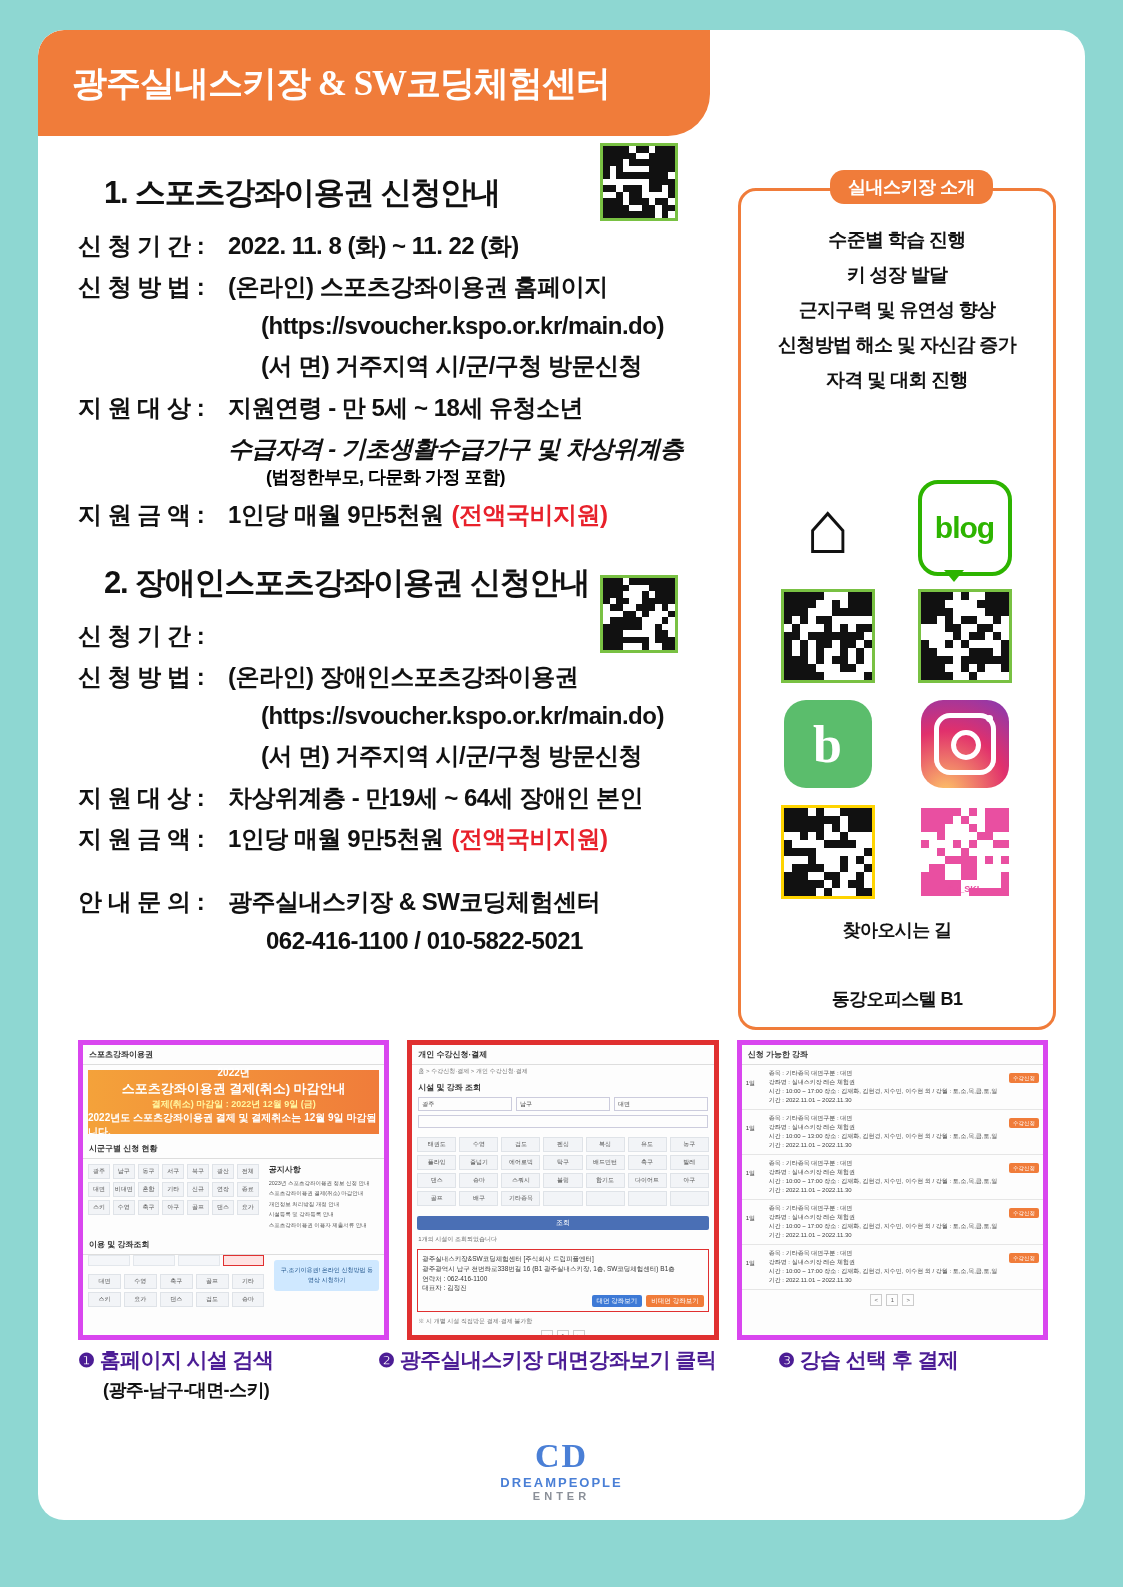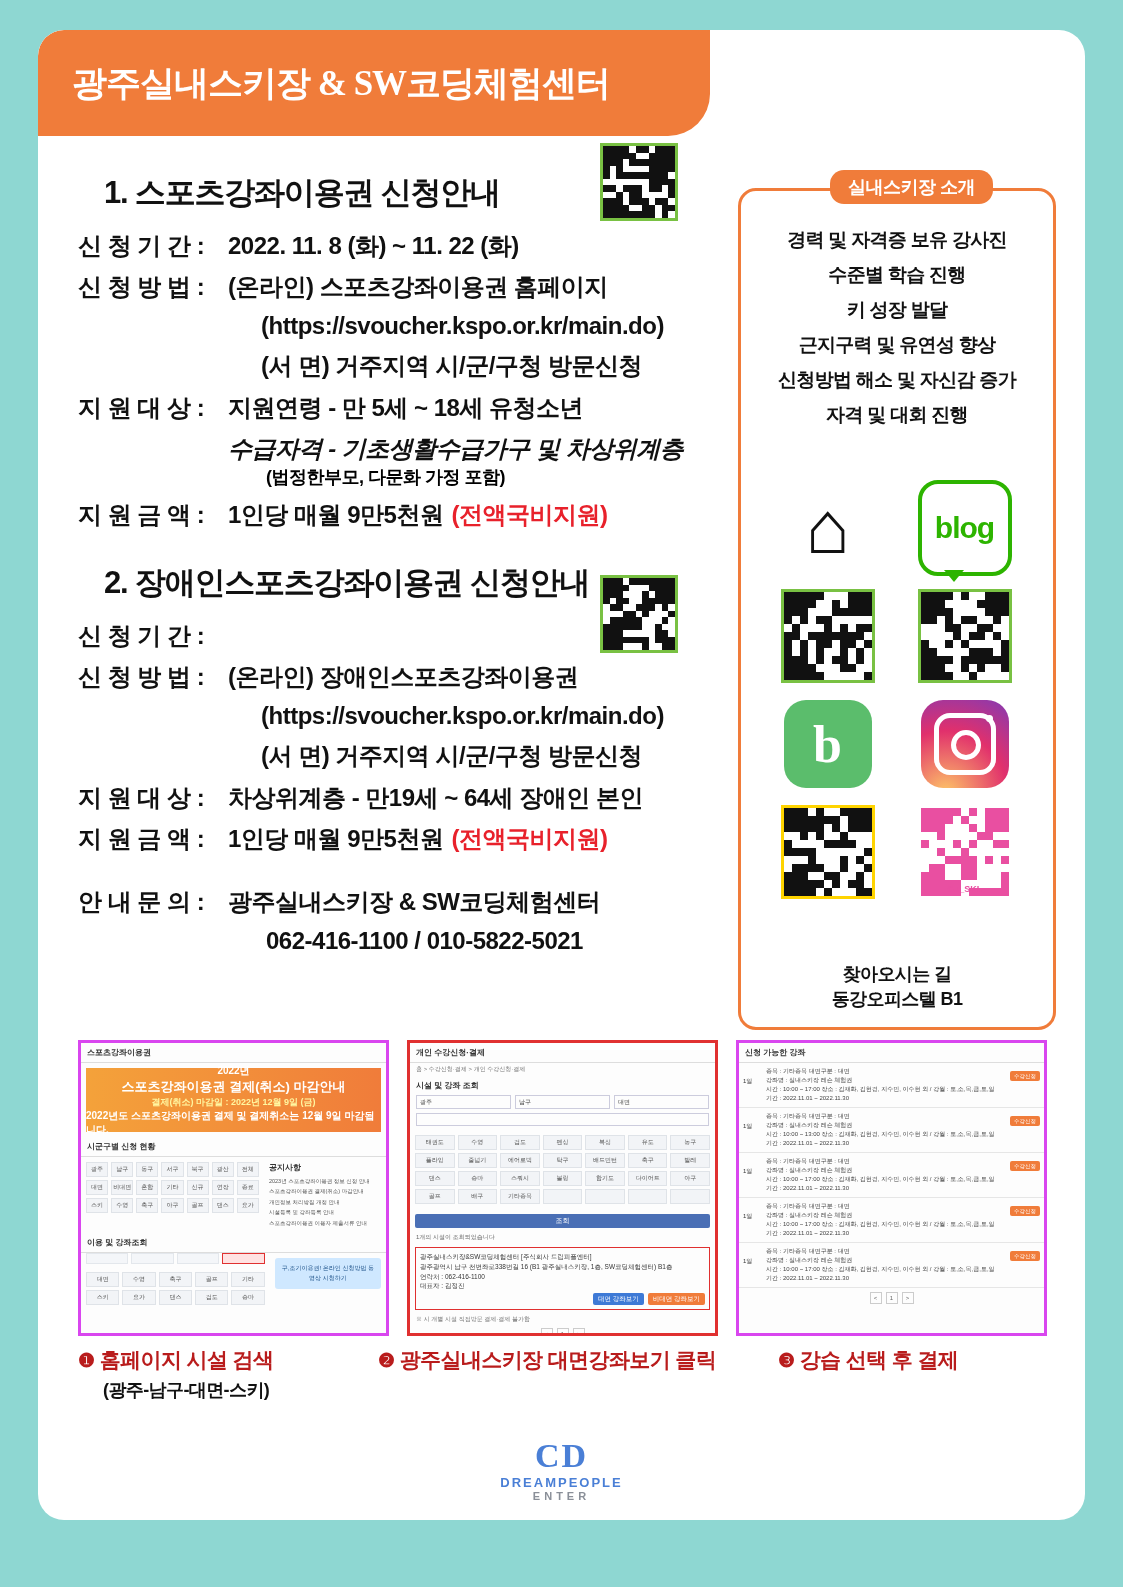--- a/index.html
+++ b/index.html
@@ -103,25 +103,25 @@
   .insta-ico .sq:after{content:"";position:absolute;right:-2px;top:-3px;width:7px;height:7px;background:#fff;border-radius:50%;}
   .qr-pink{
     width:88px;height:88px;background:#fff;position:relative;
     display:grid;grid-template-columns:repeat(11,1fr);grid-template-rows:repeat(11,1fr);
   }
   .qr-pink i{background:#e94fa1;}
   .qr-pink .lbl2{
     position:absolute;bottom:2px;left:0;width:100%;text-align:center;font-size:9px;color:#e94fa1;font-weight:bold;
   }
   .addr{position:absolute;left:0;bottom:16px;width:100%;text-align:center;}
-  .addr div{font-size:18px;font-weight:bold;color:#111;line-height:1.35;letter-spacing:-0.6px;}
+  .addr div{font-size:18px;font-weight:bold;color:#111;line-height:1.35;letter-spacing:-0.6px;margin-top:44px;}
 
   
   .shots{position:absolute;left:40px;top:1010px;width:970px;display:flex;gap:18px;}
-  .shot{border:3px solid #d946ef;background:#fdfdfd;width:305px;height:290px;position:relative;overflow:hidden;}
+  .shot{border:5px solid #d946ef;background:#fdfdfd;width:305px;height:290px;position:relative;overflow:hidden;}
   .shot.red{border-color:#e03030;}
   .shot .hdr{font-size:8px;color:#333;padding:4px 6px;border-bottom:1px solid #ddd;font-weight:bold;}
   .shot .orange-banner{
     margin:5px;height:64px;background:linear-gradient(90deg,#f4a23a,#f07c3a);
     color:#fff;font-size:10px;display:flex;flex-direction:column;align-items:center;justify-content:center;font-weight:bold;
   }
   .shot .orange-banner b{font-size:13px;}
   .shot .orange-banner em{font-style:normal;color:#fff6a0;font-size:9px;}
   .mini-table{display:grid;grid-template-columns:repeat(7,1fr);gap:3px;padding:5px;}
   .mini-table div{height:13px;background:#f2f4f7;border:1px solid #dfe3e8;font-size:6px;color:#555;display:flex;align-items:center;justify-content:center;}
@@ -130,21 +130,21 @@
   .rowline span{flex:1;height:9px;background:#f4f6f9;border:1px solid #e3e7ec;}
   .redbox{margin:5px;border:1px solid #e03030;padding:4px;font-size:6.5px;color:#333;line-height:1.5;}
   .pager{display:flex;justify-content:center;gap:4px;padding-top:4px;}
   .pager i{width:10px;height:10px;border:1px solid #ccc;font-style:normal;font-size:6px;display:flex;align-items:center;justify-content:center;color:#666;}
   .listrow{border-bottom:1px solid #e6e6e6;padding:4px 5px;font-size:6px;color:#444;line-height:1.5;position:relative;}
   .listrow .tagbtn{position:absolute;right:4px;top:8px;background:#f07c3a;color:#fff;font-size:5.5px;padding:1px 4px;border-radius:2px;}
   .listrow .daycol{position:absolute;left:4px;top:14px;font-size:6px;color:#333;}
   .listrow .body{padding-left:22px;}
 
   .captions{position:absolute;left:40px;top:1316px;width:990px;display:flex;align-items:flex-start;}
-  .cap{font-size:21px;font-weight:bold;color:#b91c1c;letter-spacing:-0.6px;}
+  .cap{font-size:21px;font-weight:bold;color:#4c1d95;letter-spacing:-0.6px;}
   .cap .num{font-size:19px;}
   .capsub{font-size:18px;font-weight:bold;color:#111;position:absolute;left:65px;top:1348px;letter-spacing:-0.6px;}
 
   .footer{position:absolute;left:0;bottom:18px;width:100%;text-align:center;}
   .footer .lg{font-size:34px;color:#4a7fd6;font-weight:bold;letter-spacing:2px;font-family:"Liberation Serif", serif;}
   .footer .t1{font-size:13px;color:#4a7fd6;font-weight:bold;letter-spacing:2px;}
   .footer .t2{font-size:11px;color:#8a8f98;font-weight:bold;letter-spacing:4px;}
 </style>
 </head>
 <body>
@@ -469,21 +469,20 @@
       <i style="visibility: visible;"></i>
       <i style="visibility: hidden;"></i>
       <i style="visibility: hidden;"></i>
       <i style="visibility: visible;"></i>
       <i style="visibility: visible;"></i>
     </div>
 
   <div class="right-tab">실내스키장 소개</div>
   <div class="right">
     <ul>
-      <li>경력 및 자격증 보유 강사진</li>
       <li>수준별 학습 진행</li>
       <li>키 성장 발달</li>
       <li>근지구력 및 유연성 향상</li>
       <li>신청방법 해소 및 자신감 증가</li>
       <li>자격 및 대회 진행</li>
     </ul>
 
     <div class="icons">
       <div class="irow">
         <div class="icell">

